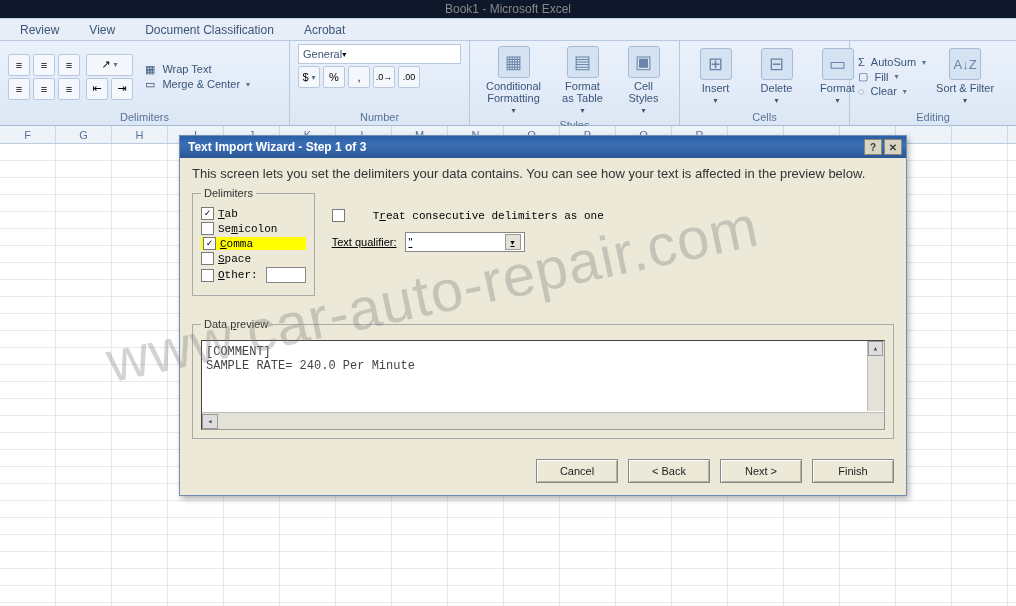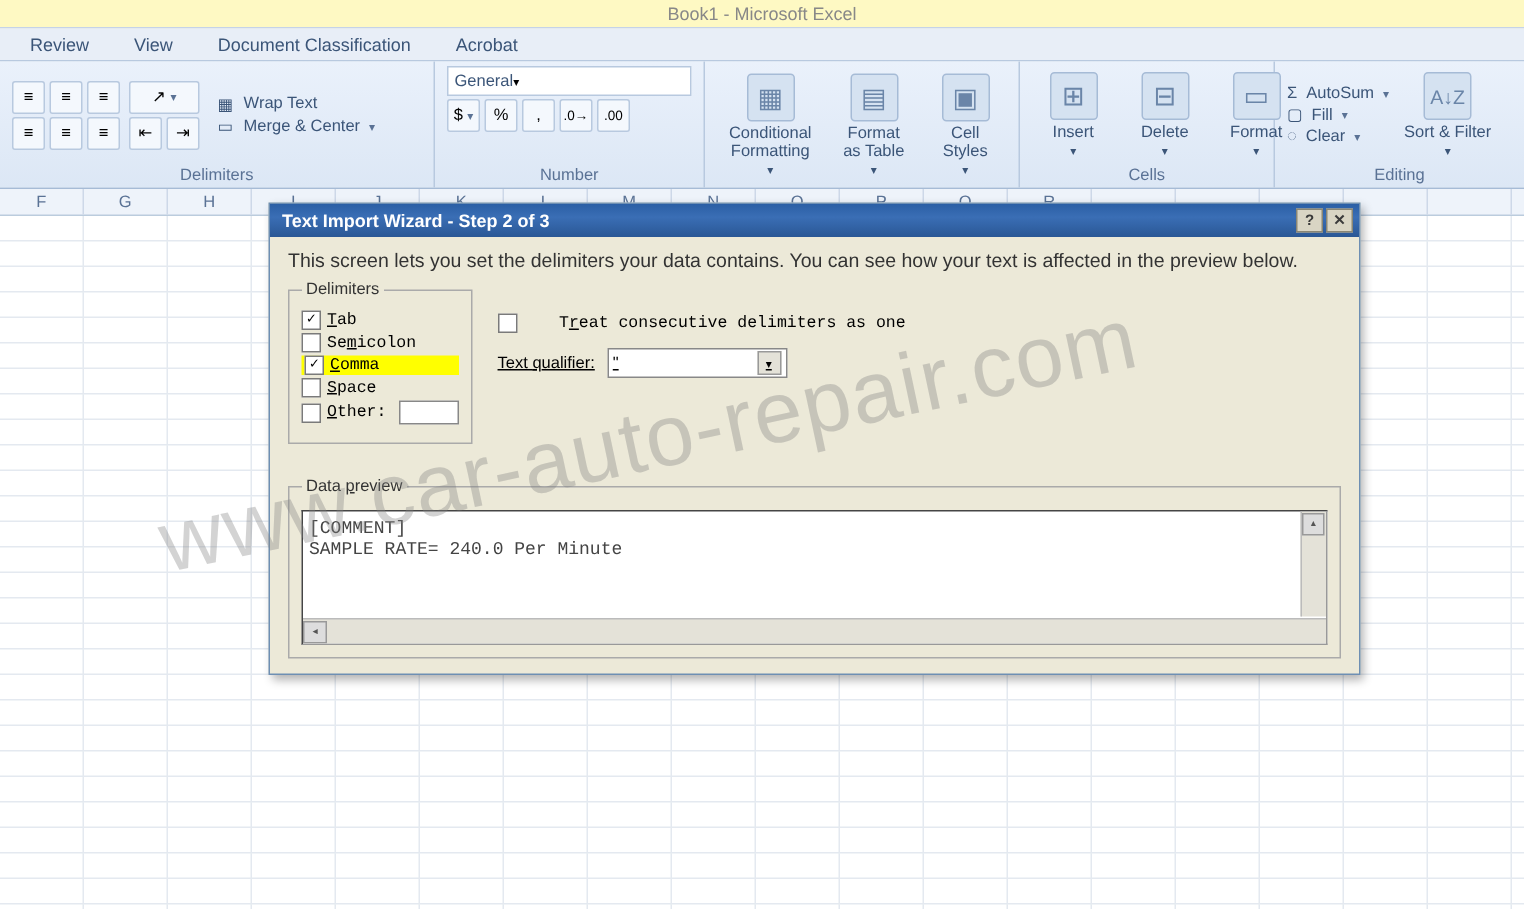--- a/index.html
+++ b/index.html
@@ -12,21 +12,21 @@
   overflow: hidden;
   position: relative;
 }
 
 
 .app-title {
   text-align: center;
   color: #888;
   font-size: 12px;
   padding: 2px 0;
-  background: #fef9c3;
+  background: #0f172a;
   border-bottom: 1px solid #c5d3e8;
 }
 
 
 .ribbon-tabs {
   display: flex;
   background: #e8eef7;
   height: 22px;
   padding-left: 20px;
   gap: 30px;
@@ -319,20 +319,21 @@
         <div class="ico">▤</div>
         <span>Format as Table</span>
           <span style="font-size:8px">▾</span>
       </div>
       <div class="bigbtn">
         <div class="ico">▣</div>
         <span>Cell Styles</span>
           <span style="font-size:8px">▾</span>
       </div>
     </div>
+    <div class="ribbon-group-label">Styles</div>
   </div>
 
   <div class="ribbon-group" style="width:170px">
     <div class="ribbon-group-body">
       <div class="bigbtn">
         <div class="ico">⊞</div>
         <span>Insert</span>
           <span style="font-size:8px">▾</span>
       </div>
       <div class="bigbtn">
@@ -984,21 +985,21 @@
         <div class="grid-cell"></div>
         <div class="grid-cell"></div>
         <div class="grid-cell"></div>
         <div class="grid-cell"></div>
       </div>
     </div>
 </div>
 
 <div class="dialog">
   <div class="dialog-titlebar">
-    <span>Text Import Wizard - Step 2 of 3</span>
+    <span>Text Import Wizard - Step 1 of 3</span>
     <div class="titlebtns">
       <div class="titlebtn">?</div>
       <div class="titlebtn">✕</div>
     </div>
   </div>
   <div class="dialog-body">
     <div class="instruction">This screen lets you set the delimiters your data contains.  You can see how your text is affected in the preview below.</div>
 
     <fieldset class="delimiters">
       <legend>Delimiters</legend>
@@ -1047,15 +1048,21 @@
         <div>SAMPLE RATE= 240.0 Per Minute</div>
         <div class="sb-v">
           <div class="sb-btn">▴</div>
         </div>
         <div class="sb-h">
           <div class="sb-btn">◂</div>
         </div>
       </div>
     </fieldset>
   </div>
+  <div class="dialog-buttons">
+    <button class="dlg-btn">Cancel</button>
+    <button class="dlg-btn">&lt; Back</button>
+    <button class="dlg-btn">Next &gt;</button>
+    <button class="dlg-btn">Finish</button>
+  </div>
 </div>
 
 <div class="watermark">www.car-auto-repair.com</div>
 
 </body></html>

